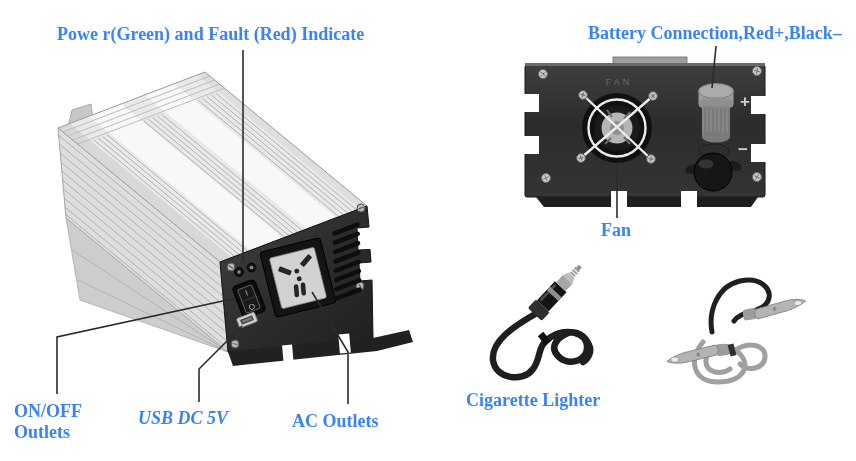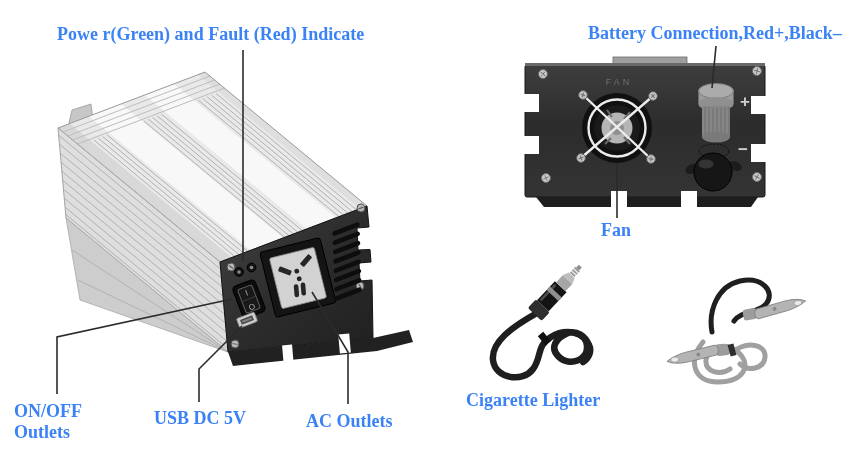--- a/index.html
+++ b/index.html
@@ -267,18 +267,18 @@
     <path d="M617,163 L617,218"></path>
   </g>
 </svg>
 
 <div class="lbl" style="left:57px;top:24px;">Powe r(Green) and Fault (Red) Indicate</div>
 <div class="lbl" style="left:588px;top:23px;">Battery Connection,Red+,Black–</div>
 <div class="lbl" style="left:14px;top:401px;font-family:Liberation Serif, serif;">
   <div>ON/OFF</div>
   <div>Outlets</div>
 </div>
-<div class="lbl" style="left:154px;top:408px;">USB DC 5V</div>
-<div class="lbl" style="left:306px;top:411px;">AC Outlets</div>
+<div class="lbl" style="left:138px;top:408px;font-style:italic;">USB DC 5V</div>
+<div class="lbl" style="left:292px;top:411px;">AC Outlets</div>
 <div class="lbl" style="left:601px;top:220px;">Fan</div>
 <div class="lbl center" style="left:466px;top:390px;width:140px;">Cigarette Lighter</div>
 
 </div>
 
 </body></html>

